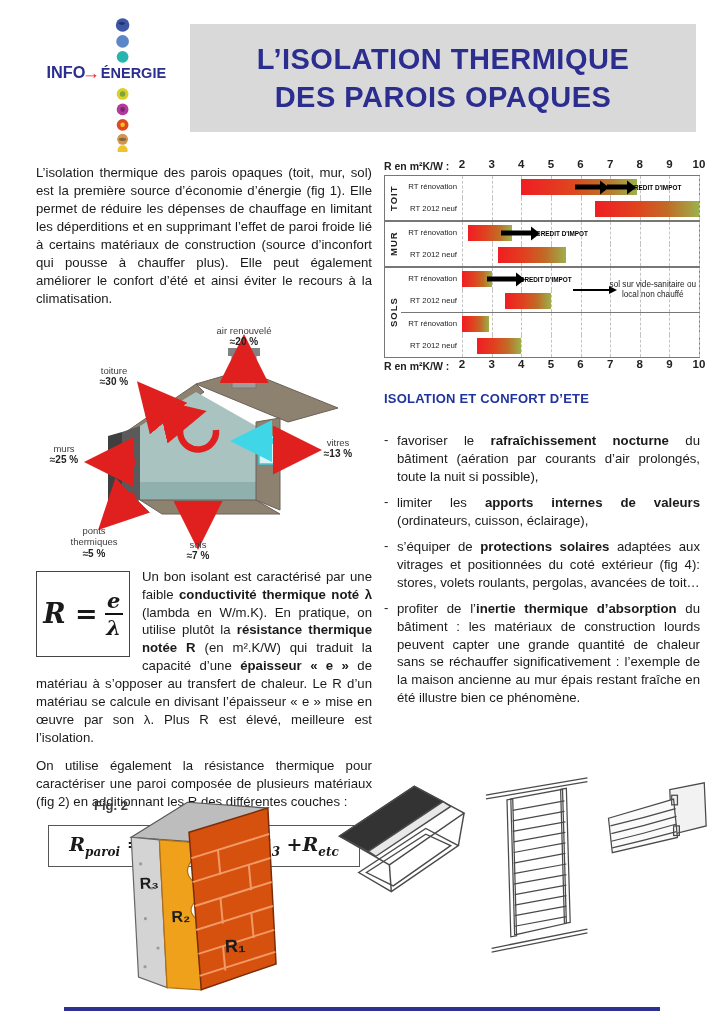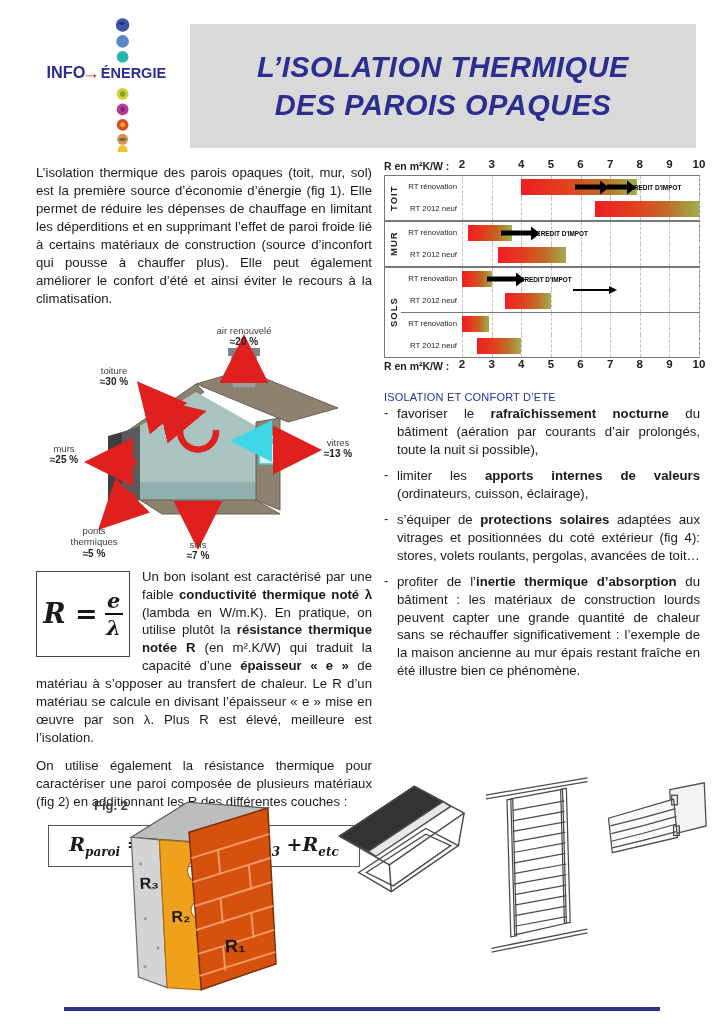--- a/index.html
+++ b/index.html
@@ -1,21 +1,21 @@
 <!DOCTYPE html>
 <html><head>
 <meta charset="utf-8">
 <style>
   html,body{margin:0;padding:0;background:#888;}
   .page{position:relative;width:724px;height:1024px;background:#fff;margin:0 auto;
         font-family:"Liberation Sans",sans-serif;color:#1a1a1a;overflow:hidden;}
   
   .logo{position:absolute;left:38px;top:16px;width:142px;height:136px;}
-  .titlebox{position:absolute;left:190px;top:24px;width:506px;height:124px;background:#d9d9d9;
-            display:flex;flex-direction:column;align-items:center;justify-content:center;font-style:italic;}
+  .titlebox{position:absolute;left:190px;top:24px;width:506px;height:108px;background:#d9d9d9;
+            display:flex;flex-direction:column;align-items:center;justify-content:center;}
   .titlebox div{font-size:29px;font-weight:bold;color:#2b2d8f;line-height:1.32;letter-spacing:.5px;}
   
   .colL{position:absolute;left:36px;top:164px;width:336px;}
   .colR{position:absolute;left:384px;top:158px;width:316px;}
   p.body{font-size:13.2px;line-height:1.36;text-align:justify;margin:0 0 10px 0;}
   
   .fig1{margin:4px 0 0 0;}
   .fig1 text{font-size:9.5px;fill:#3c3c3c;}
   .fig1 text.pct{font-size:10px;font-weight:bold;fill:#222;}
   .figcap{font-size:13px;font-weight:bold;color:#3f3f3f;line-height:1.3;}
@@ -60,21 +60,21 @@
   .credit{position:absolute;top:50%;transform:translateY(-50%);font-size:6.4px;font-weight:bold;white-space:nowrap;color:#000;}
   .noteov{position:absolute;left:61px;right:0;top:0;bottom:0;pointer-events:none;}
   .noteArrow{position:absolute;top:50%;height:2px;background:#000;transform:translateY(-50%);}
   .noteArrow:after{content:"";position:absolute;right:-7px;top:50%;transform:translateY(-50%);
        border-left:8px solid #000;border-top:4.5px solid transparent;border-bottom:4.5px solid transparent;}
   .noteTxt{position:absolute;right:1%;top:0;bottom:0;width:37%;display:flex;align-items:center;justify-content:center;
        text-align:center;font-size:8.2px;line-height:1.2;color:#222;}
   .fig3cap{font-size:12.8px;line-height:1.32;color:#3d3d3d;text-align:justify;margin-top:9px;}
   .fig3cap b{color:#3d3d3d;}
   
-  .h2{font-size:11px;font-weight:normal;color:#21339c;margin:16px 0 2px 0;letter-spacing:.2px;}
+  .h2{font-size:13px;font-weight:bold;color:#21339c;margin:16px 0 26px 0;letter-spacing:.2px;}
   .bullet{display:flex;margin:0 0 8px 0;}
   .bullet .dash{width:13px;flex:none;font-size:13.2px;}
   .bullet .btxt{font-size:13.2px;line-height:1.36;text-align:justify;}
   
   .fig4{position:absolute;left:330px;top:768px;width:380px;}
   .fig4row{display:flex;align-items:flex-start;}
   .fig4cap{margin-top:4px;text-align:center;font-size:12.4px;}
   .footbar{position:absolute;left:64px;top:1007px;width:596px;height:4px;background:#2e3192;}
 </style>
 </head>
@@ -355,20 +355,21 @@
                     <i class="gl" style="left: 50%;"></i>
                     <i class="gl" style="left: 62.5%;"></i>
                     <i class="gl" style="left: 75%;"></i>
                     <i class="gl" style="left: 87.5%;"></i>
                     <i class="gl" style="left: 100%;"></i>
                     <div class="bar" style="left: 18.125%; width: 19.375%;"></div>
                   </div>
                 </div>
                 <div class="noteov">
                   <div class="noteArrow" style="left: 46.875%; width: 15.625%;"></div>
+                  <div class="noteTxt">sol sur vide-sanitaire ou local non chauffé</div>
                 </div>
               </div>
               <div class="pair pairline">
                 <div class="crow">
                   <span class="rlab">RT rénovation</span>
                   <div class="plot">
                     <i class="gl" style="left: 0%;"></i>
                     <i class="gl" style="left: 12.5%;"></i>
                     <i class="gl" style="left: 25%;"></i>
                     <i class="gl" style="left: 37.5%;"></i>

